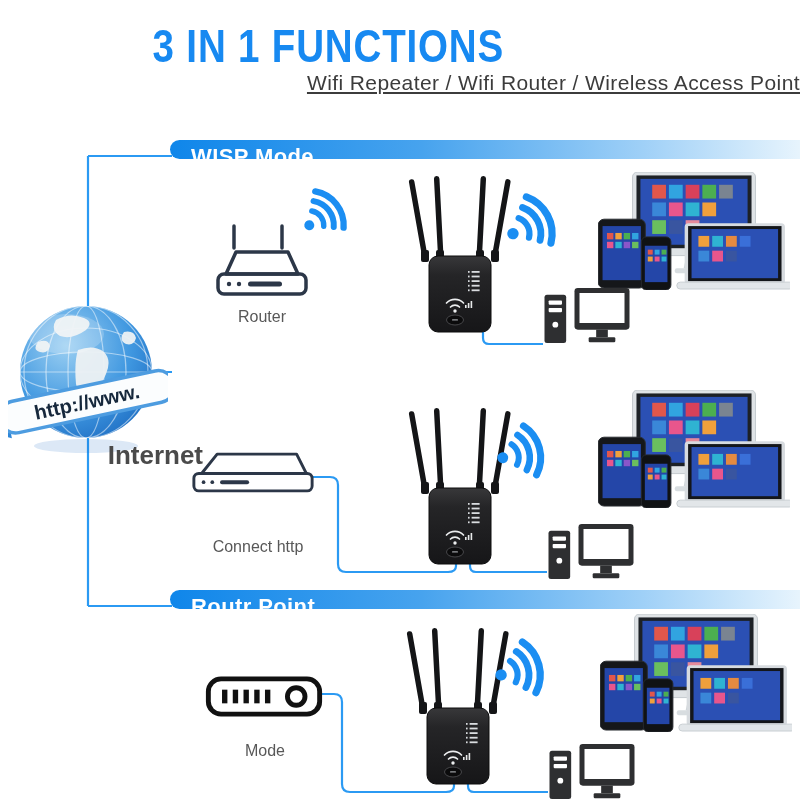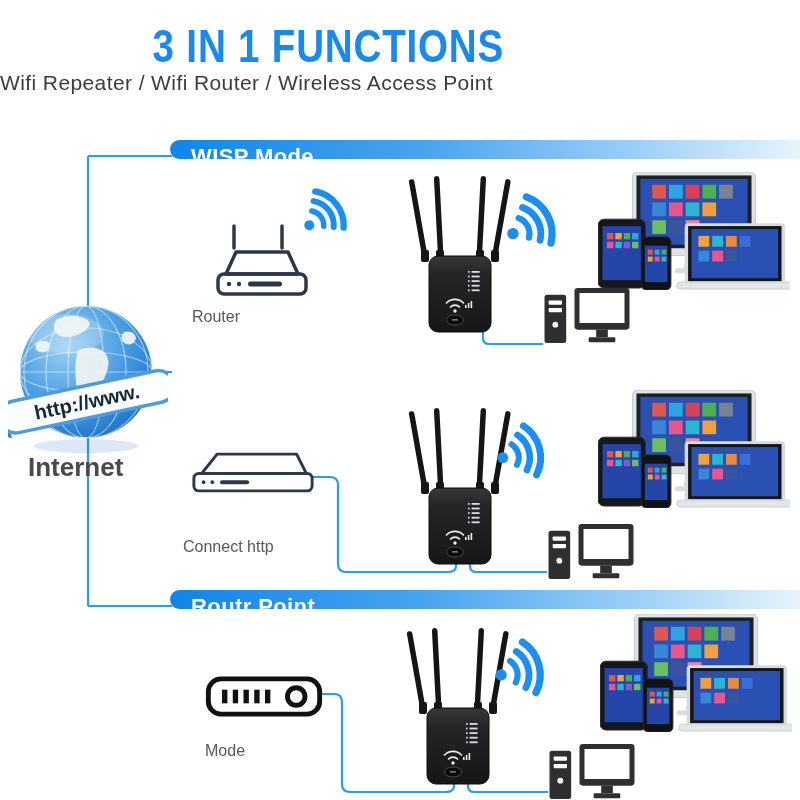--- a/index.html
+++ b/index.html
@@ -3,28 +3,28 @@
 <meta charset="utf-8">
 <style>
   html,body{margin:0;padding:0;background:#fff;}
   .page{position:relative;width:800px;height:800px;background:#ffffff;overflow:hidden;
         font-family:"Liberation Sans",sans-serif;}
   .abs{position:absolute;}
   
   .title-wrap{left:0;top:18px;width:656px;text-align:center;}
   .title{display:inline-block;transform:scaleX(.82);transform-origin:center;
          font-size:47px;font-weight:800;letter-spacing:1px;color:#1789f1;white-space:nowrap;}
-  .subtitle{left:0;top:71px;width:800px;text-align:left;font-size:21px;color:#3c3c3c;letter-spacing:.4px;}
+  .subtitle{left:0;top:71px;width:800px;text-align:right;font-size:21px;color:#3c3c3c;letter-spacing:.4px;text-decoration:underline;}
   
   .mode-bar{left:170px;width:630px;height:19px;border-radius:17px 0 0 17px;
             background:linear-gradient(to right,#0f86ea 0%,#47a3ee 40%,#9fd0f7 75%,#e7f4fd 100%);}
   .mode-label{display:block;line-height:33px;padding-left:21px;font-size:22px;font-weight:bold;color:#ffffff;letter-spacing:.4px;}
   
-  .dev-label{font-size:16px;color:#585858;}
-  .internet-label{left:28px;top:440px;width:175px;text-align:left;font-size:26px;font-weight:bold;color:#4a4a4a;margin-top:12px;}
+  .dev-label{font-size:16px;color:#585858;text-align:center;}
+  .internet-label{left:28px;top:440px;width:175px;text-align:right;font-size:26px;font-weight:bold;color:#4a4a4a;}
   svg{display:block;}
   .lines{left:0;top:0;pointer-events:none;}
 </style>
 </head>
 <body>
 
 <div class="page">
 
   <svg style="position:absolute;width:0;height:0" aria-hidden="true">
     <defs>

